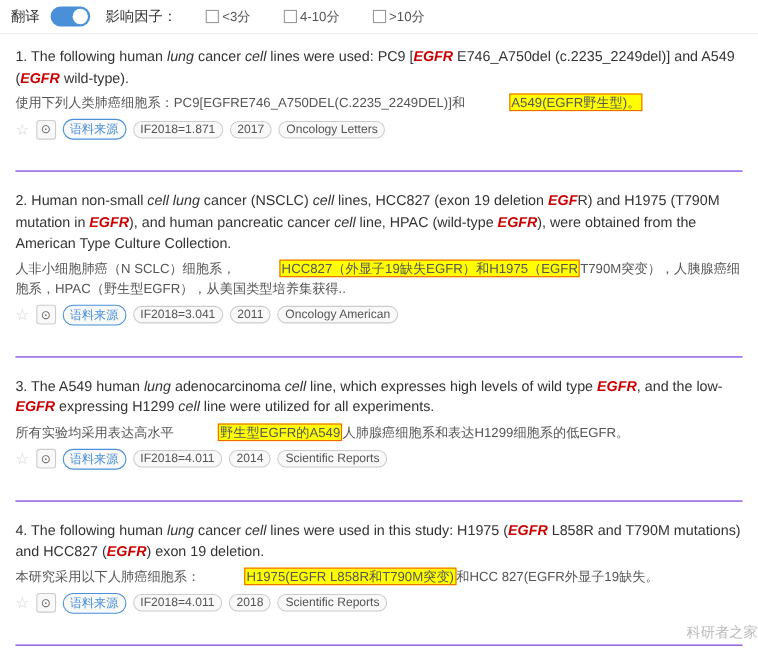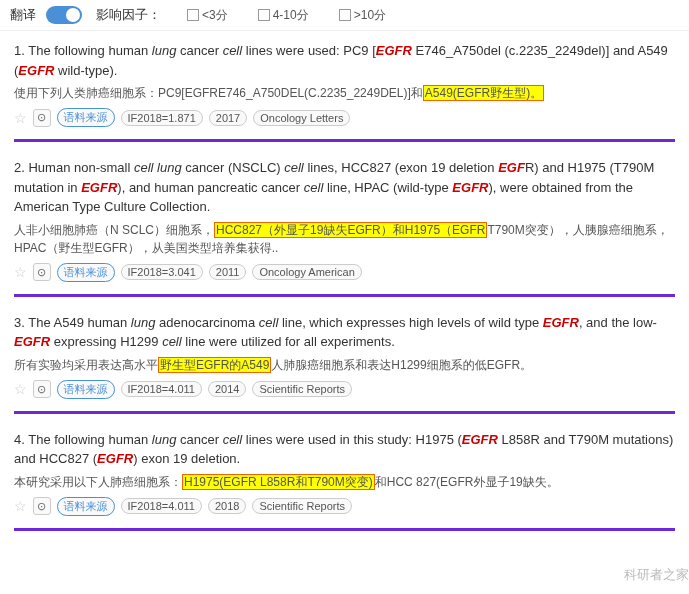--- a/index.html
+++ b/index.html
@@ -71,22 +71,22 @@
     }
 
     
     .content {
       padding: 10px 14px;
     }
 
     
     .result-item {
       margin-bottom: 16px;
-      padding-bottom: 12px;
-      border-bottom: 3px solid #6d28d9;
+      padding-bottom: 28px;
+      border-bottom: 1px solid #6d28d9;
     }
 
     .en-text {
       font-size: 13px;
       line-height: 1.5;
       color: #333;
       margin-bottom: 4px;
     }
 
     .cn-text {
@@ -95,20 +95,21 @@
       color: #555;
       margin-bottom: 6px;
     }
 
     .italic { font-style: italic; }
     .italic-bold { font-style: italic; font-weight: bold; color: #c00; }
     .highlight-box {
       background: #ff0;
       border: 1px solid #e60;
       padding: 0 1px;
+      margin-left: 40px;
     }
 
     
     .meta-row {
       display: flex;
       align-items: center;
       gap: 6px;
       flex-wrap: wrap;
     }
 

